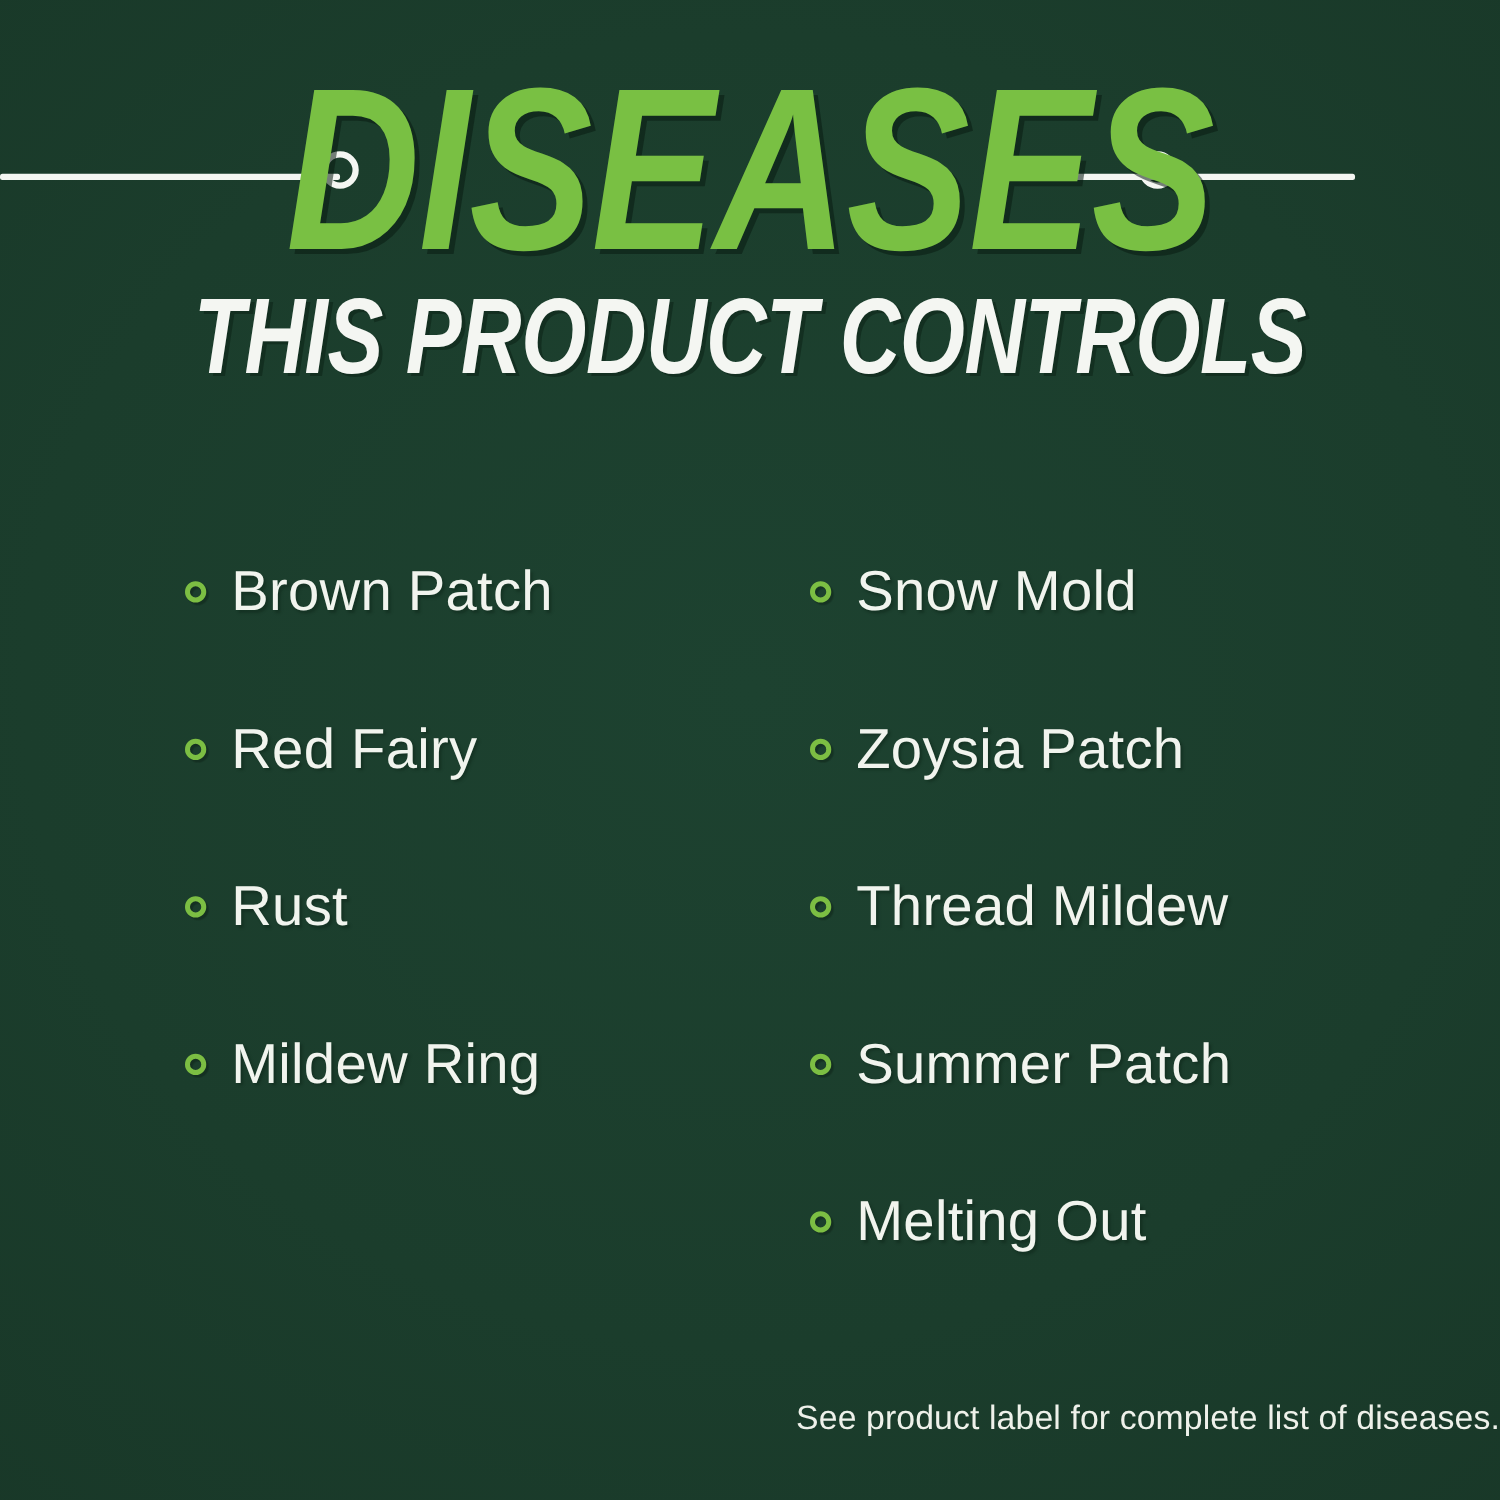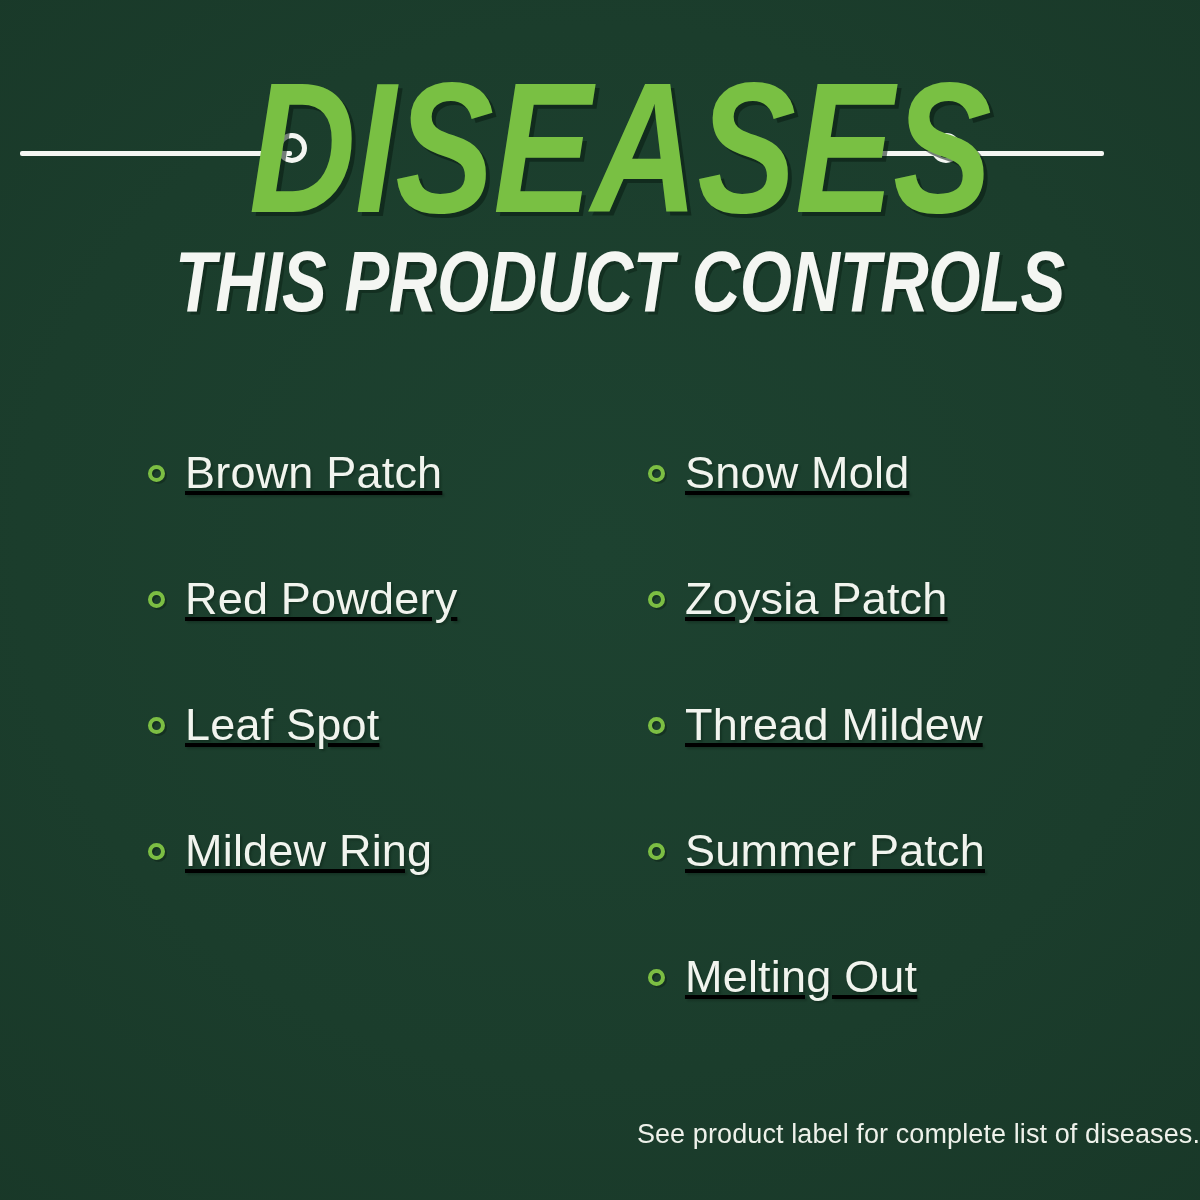--- a/index.html
+++ b/index.html
@@ -21,25 +21,24 @@
     width: 1200px;
     height: 1200px;
     background:
       radial-gradient(ellipse 105% 95% at 50% 46%, #1d4230 0%, #1b3d2c 46%, #173425 100%);
     overflow: hidden;
   }
 
   
   .header-band {
     position: absolute;
-    top: 16px;
+    top: 4px;
     left: 0;
     width: 1084px;
     height: 280px;
-    margin-left: 20px;
   }
 
   .rule {
     position: absolute;
     top: 135px;
     height: 5px;
     background: #f4f6f2;
     border-radius: 2px;
   }
   .rule-left  { left: 0px;  width: 272px; }
@@ -112,21 +111,20 @@
     flex-direction: column;
   }
   .list-col-left  { margin-left: 148px; }
   .list-col-right { margin-left: 0px; }
 
   .list-item {
     height: 126px;
     display: flex;
     flex-direction: row;
     align-items: center;
-    text-decoration: underline;
   }
 
   .bullet {
     width: 17px;
     height: 17px;
     border: 4px solid #7cbe43;
     border-radius: 50%;
     box-sizing: border-box;
     flex: 0 0 auto;
     filter: drop-shadow(2px 2px 0 rgba(9, 28, 18, 0.4));
@@ -181,28 +179,28 @@
 
     <div class="list-col list-col-left">
 
       <div class="list-item">
         <span class="bullet"></span>
         <span class="item-label">Brown Patch</span>
       </div>
 
       <div class="list-item">
         <span class="bullet"></span>
-        <span class="item-label">Red Powdery</span>
-      </div>
-
-
-      <div class="list-item">
-        <span class="bullet"></span>
-        <span class="item-label">Leaf Spot</span>
-      </div>
+        <span class="item-label">Red Fairy</span>
+      </div>
+
+      <div class="list-item">
+        <span class="bullet"></span>
+        <span class="item-label">Rust</span>
+      </div>
+
 
       <div class="list-item">
         <span class="bullet"></span>
         <span class="item-label">Mildew Ring</span>
       </div>
     </div>
 
     <div class="list-col list-col-right">
 
       <div class="list-item">

